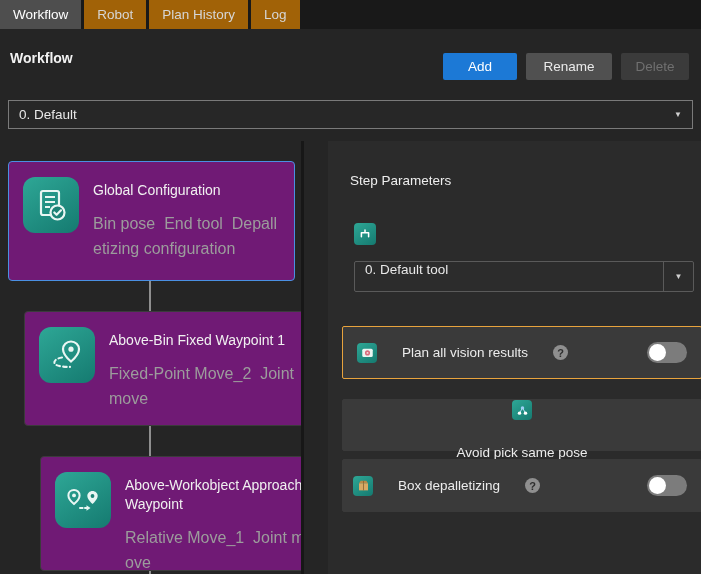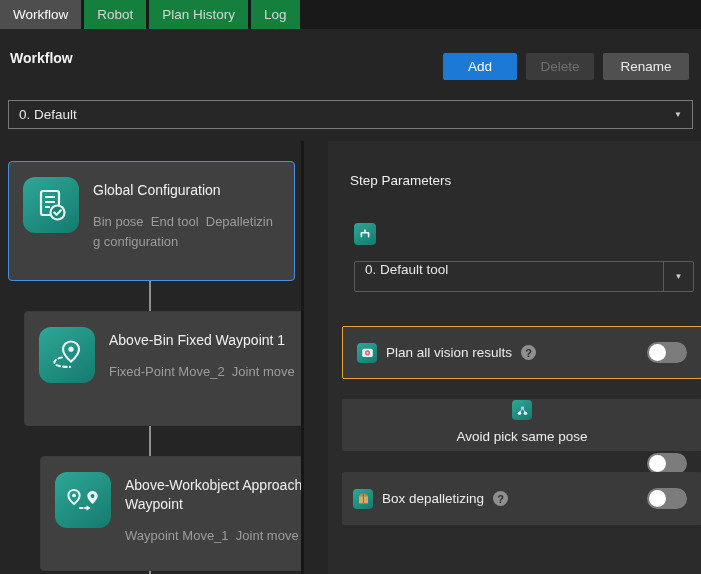--- a/index.html
+++ b/index.html
@@ -11,21 +11,21 @@
     color:#e8e8e8;
     overflow:hidden;
   }
 
   
   .tabbar {
     position:absolute; left:0; top:0; right:0; height:29px;
     background:#191919; display:flex; gap:3px; align-items:stretch;
   }
   .tab {
-    background:#15803d; color:#d6d6d6; font-size:13.5px;
+    background:#a16207; color:#d6d6d6; font-size:13.5px;
     display:flex; align-items:center; padding:0 13px; cursor:default;
   }
   .tab.active { background:#4e4e4e; color:#ffffff; }
 
   
   .toolbar-title {
     position:absolute; left:10px; top:50px;
     font-size:14px; font-weight:bold; color:#f2f2f2;
   }
   .toolbar-buttons { position:absolute; top:53px; right:12px; display:flex; gap:9px;padding-left:12px; }
@@ -58,39 +58,39 @@
     position:absolute; left:304px; right:0; top:141px; bottom:0;
     background:#2b2b2b; overflow:hidden;margin-left:24px;
   }
 
   
   .connector {
     position:absolute; left:149px; top:60px; bottom:0; width:2px; background:#8f8f8f;
   }
   .card {
     position:absolute; left:8px; width:287px;
-    background:#404040; border:1px solid #3b3b3b; border-radius:4px;
+    background:#701a75; border:1px solid #3b3b3b; border-radius:4px;
     display:flex; padding:15px 14px; gap:14px; cursor:pointer; overflow:hidden;
   }
   .card.selected { border-color:#4a90e2; }
   .card-1 { top:20px;  height:120px; }
   .card-2 { top:170px; height:115px;margin-left:16px; }
   .card-3 { top:315px; height:115px;margin-left:32px; }
   .tile {
     width:56px; height:56px; border-radius:12px; flex:none;
     background:linear-gradient(145deg,#2ea796 0%, #157a70 100%);
     display:flex; align-items:center; justify-content:center;
   }
   .card-text { flex:1; min-width:0; padding-top:4px; }
   .card-title {
     font-size:14px; color:#f0f0f0; margin-bottom:12px;
     white-space:pre-wrap; word-break:break-all; line-height:1.35;
   }
   .card-sub {
-    font-size:13px; color:#9c9c9c; line-height:1.55;
+    font-size:16px; color:#9c9c9c; line-height:1.55;
     white-space:pre-wrap; word-break:break-all;
   }
 
   
   .sp-title { position:absolute; left:22px; top:32px; font-size:13.5px; color:#eeeeee; }
   .mini-icon {
     width:22px; height:22px; border-radius:4px; flex:none;
     background:linear-gradient(145deg,#2ea796 0%, #157a70 100%);
     display:flex; align-items:center; justify-content:center;
   }
@@ -101,26 +101,26 @@
     display:flex; align-items:flex-start; padding-left:10px; font-size:13.5px; cursor:pointer;
   }
   .tool-select .caret-box {
     margin-left:auto; width:30px; align-self:stretch;
     border-left:1px solid #5a5a5a; display:flex; align-items:center; justify-content:center;
   }
 
   .param-row {
     position:absolute; left:14px; width:360px; height:53px;
     background:#3a3a3a; border:1px solid #3a3a3a; border-radius:2px;
-    display:flex; align-items:center; padding:0 14px; gap:9px; cursor:pointer;
+    display:flex; align-items:center; padding:0 14px; gap:25px; cursor:pointer;
   }
   .param-row.highlight { border-color:#e8a33d; }
   .row-1 { top:185px; }
   .row-2 { top:258px; height:52px;flex-direction:column; }
-  .row-3 { top:331px;padding-left:10px; }
+  .row-3 { top:318px;padding-left:10px; }
   .row-label { font-size:13.5px; color:#ececec; }
   .help {
     width:15px; height:15px; border-radius:50%; background:#8f8f8f;
     color:#2e2e2e; font-size:11px; font-weight:bold;
     display:flex; align-items:center; justify-content:center; flex:none; cursor:pointer;
   }
   .toggle {
     margin-left:auto; width:40px; height:21px; border-radius:11px;
     background:#7c7c7c; position:relative; flex:none; cursor:pointer;
   }
@@ -136,22 +136,22 @@
 <div class="tabbar">
   <div class="tab active">Workflow</div>
   <div class="tab">Robot</div>
   <div class="tab">Plan History</div>
   <div class="tab">Log</div>
 </div>
 
 <div class="toolbar-title">Workflow</div>
 <div class="toolbar-buttons">
   <button class="btn btn-add">Add</button>
+  <button class="btn btn-rename">Rename</button>
   <button class="btn btn-delete">Delete</button>
-  <button class="btn btn-rename">Rename</button>
 </div>
 
 <div class="wf-select">
   <span>0. Default</span>
   <span class="caret">▼</span>
 </div>
 
 <div class="left-panel">
   <div class="connector"></div>
 
@@ -192,21 +192,21 @@
         <path d="M9 8 c-3.2 0 -5.6 2.4 -5.6 5.4 c0 3.8 5.6 8.6 5.6 8.6 s5.6 -4.8 5.6 -8.6 c0 -3 -2.4 -5.4 -5.6 -5.4 z" fill="none" stroke="#e9f6f3" stroke-width="2"></path>
         <circle cx="9" cy="13.4" r="1.9" fill="#e9f6f3"></circle>
         <path d="M15 26 h7" stroke="#e9f6f3" stroke-width="2" stroke-dasharray="2.6 2.4" stroke-linecap="round"></path>
         <path d="M21.5 23.2 l4 2.8 l-4 2.8 z" fill="#e9f6f3"></path>
         <path d="M27.5 9 c-2.9 0 -5.2 2.2 -5.2 5 c0 3.5 5.2 8 5.2 8 s5.2 -4.5 5.2 -8 c0 -2.8 -2.3 -5 -5.2 -5 z" fill="#e9f6f3"></path>
         <circle cx="27.5" cy="14" r="1.9" fill="#1d8276"></circle>
       </svg>
     </div>
     <div class="card-text">
       <div class="card-title">Above-Workobject Approach Waypoint</div>
-      <div class="card-sub">Waypoint Move_1  Joint move</div>
+      <div class="card-sub">Relative Move_1  Joint move</div>
     </div>
   </div>
 </div>
 
 <div class="panel-divider"></div>
 
 <div class="right-panel">
   <div class="sp-title">Step Parameters</div>
 
   <div class="mini-icon sp-tool-icon">

